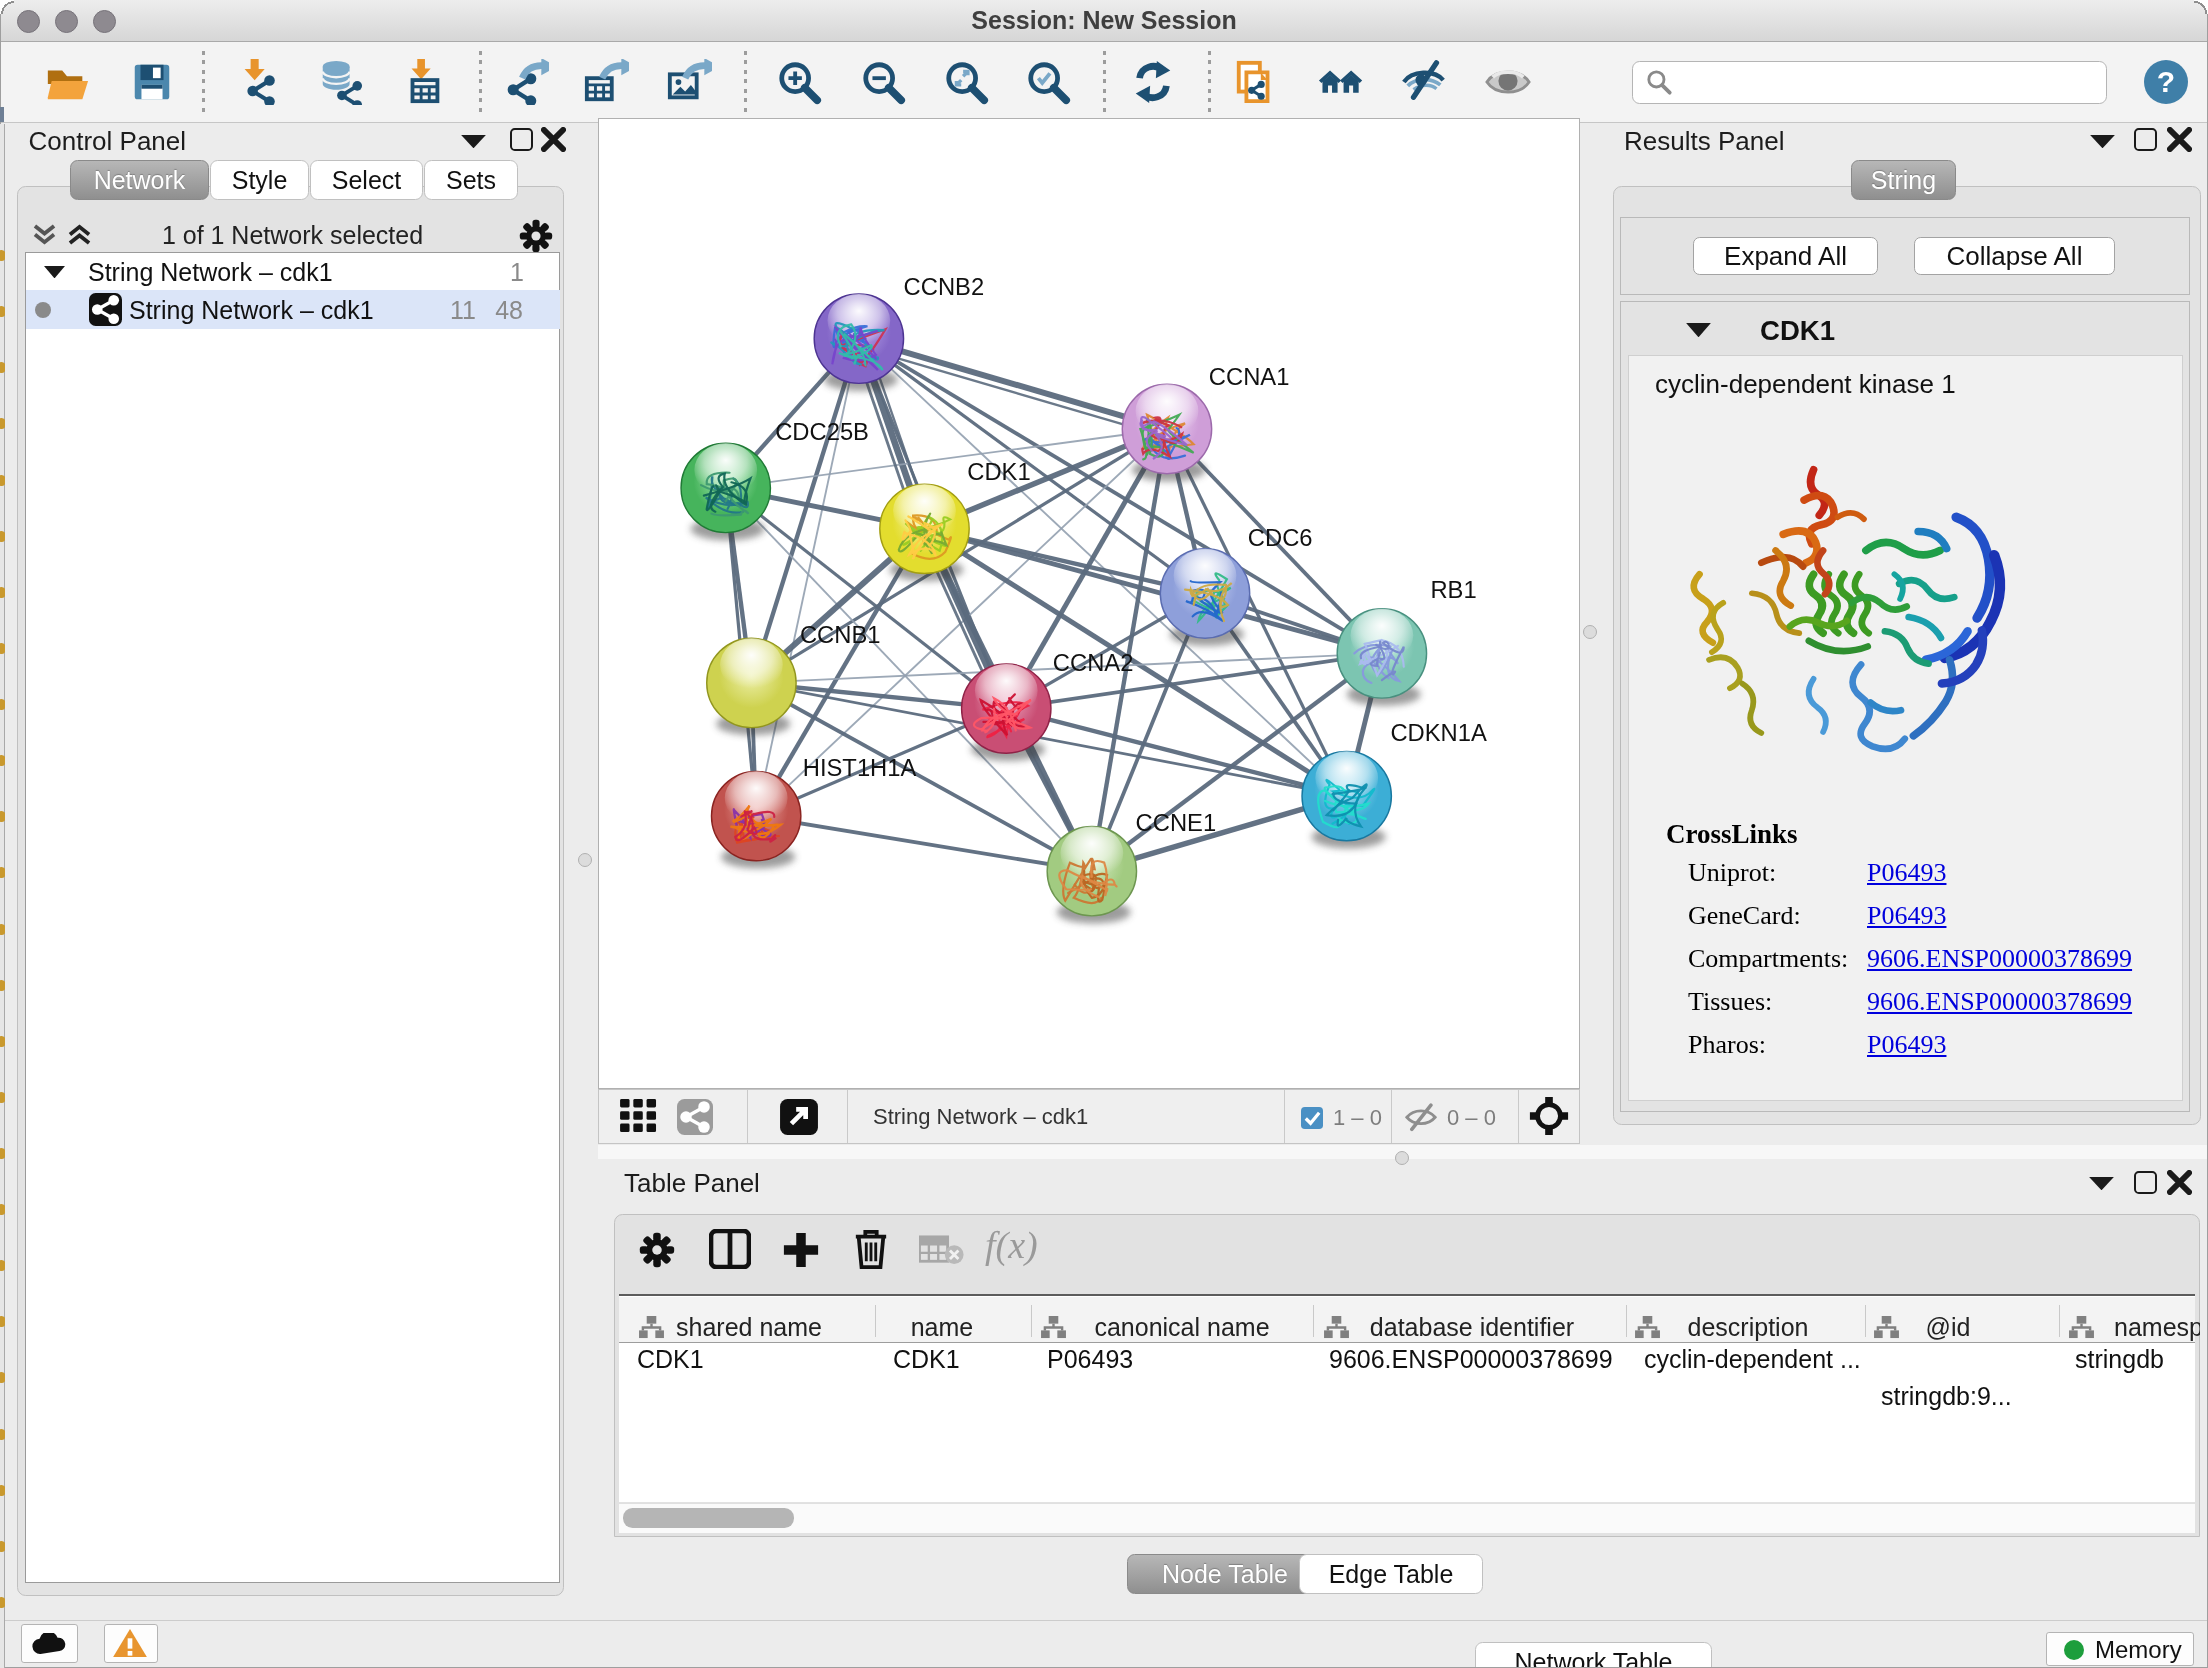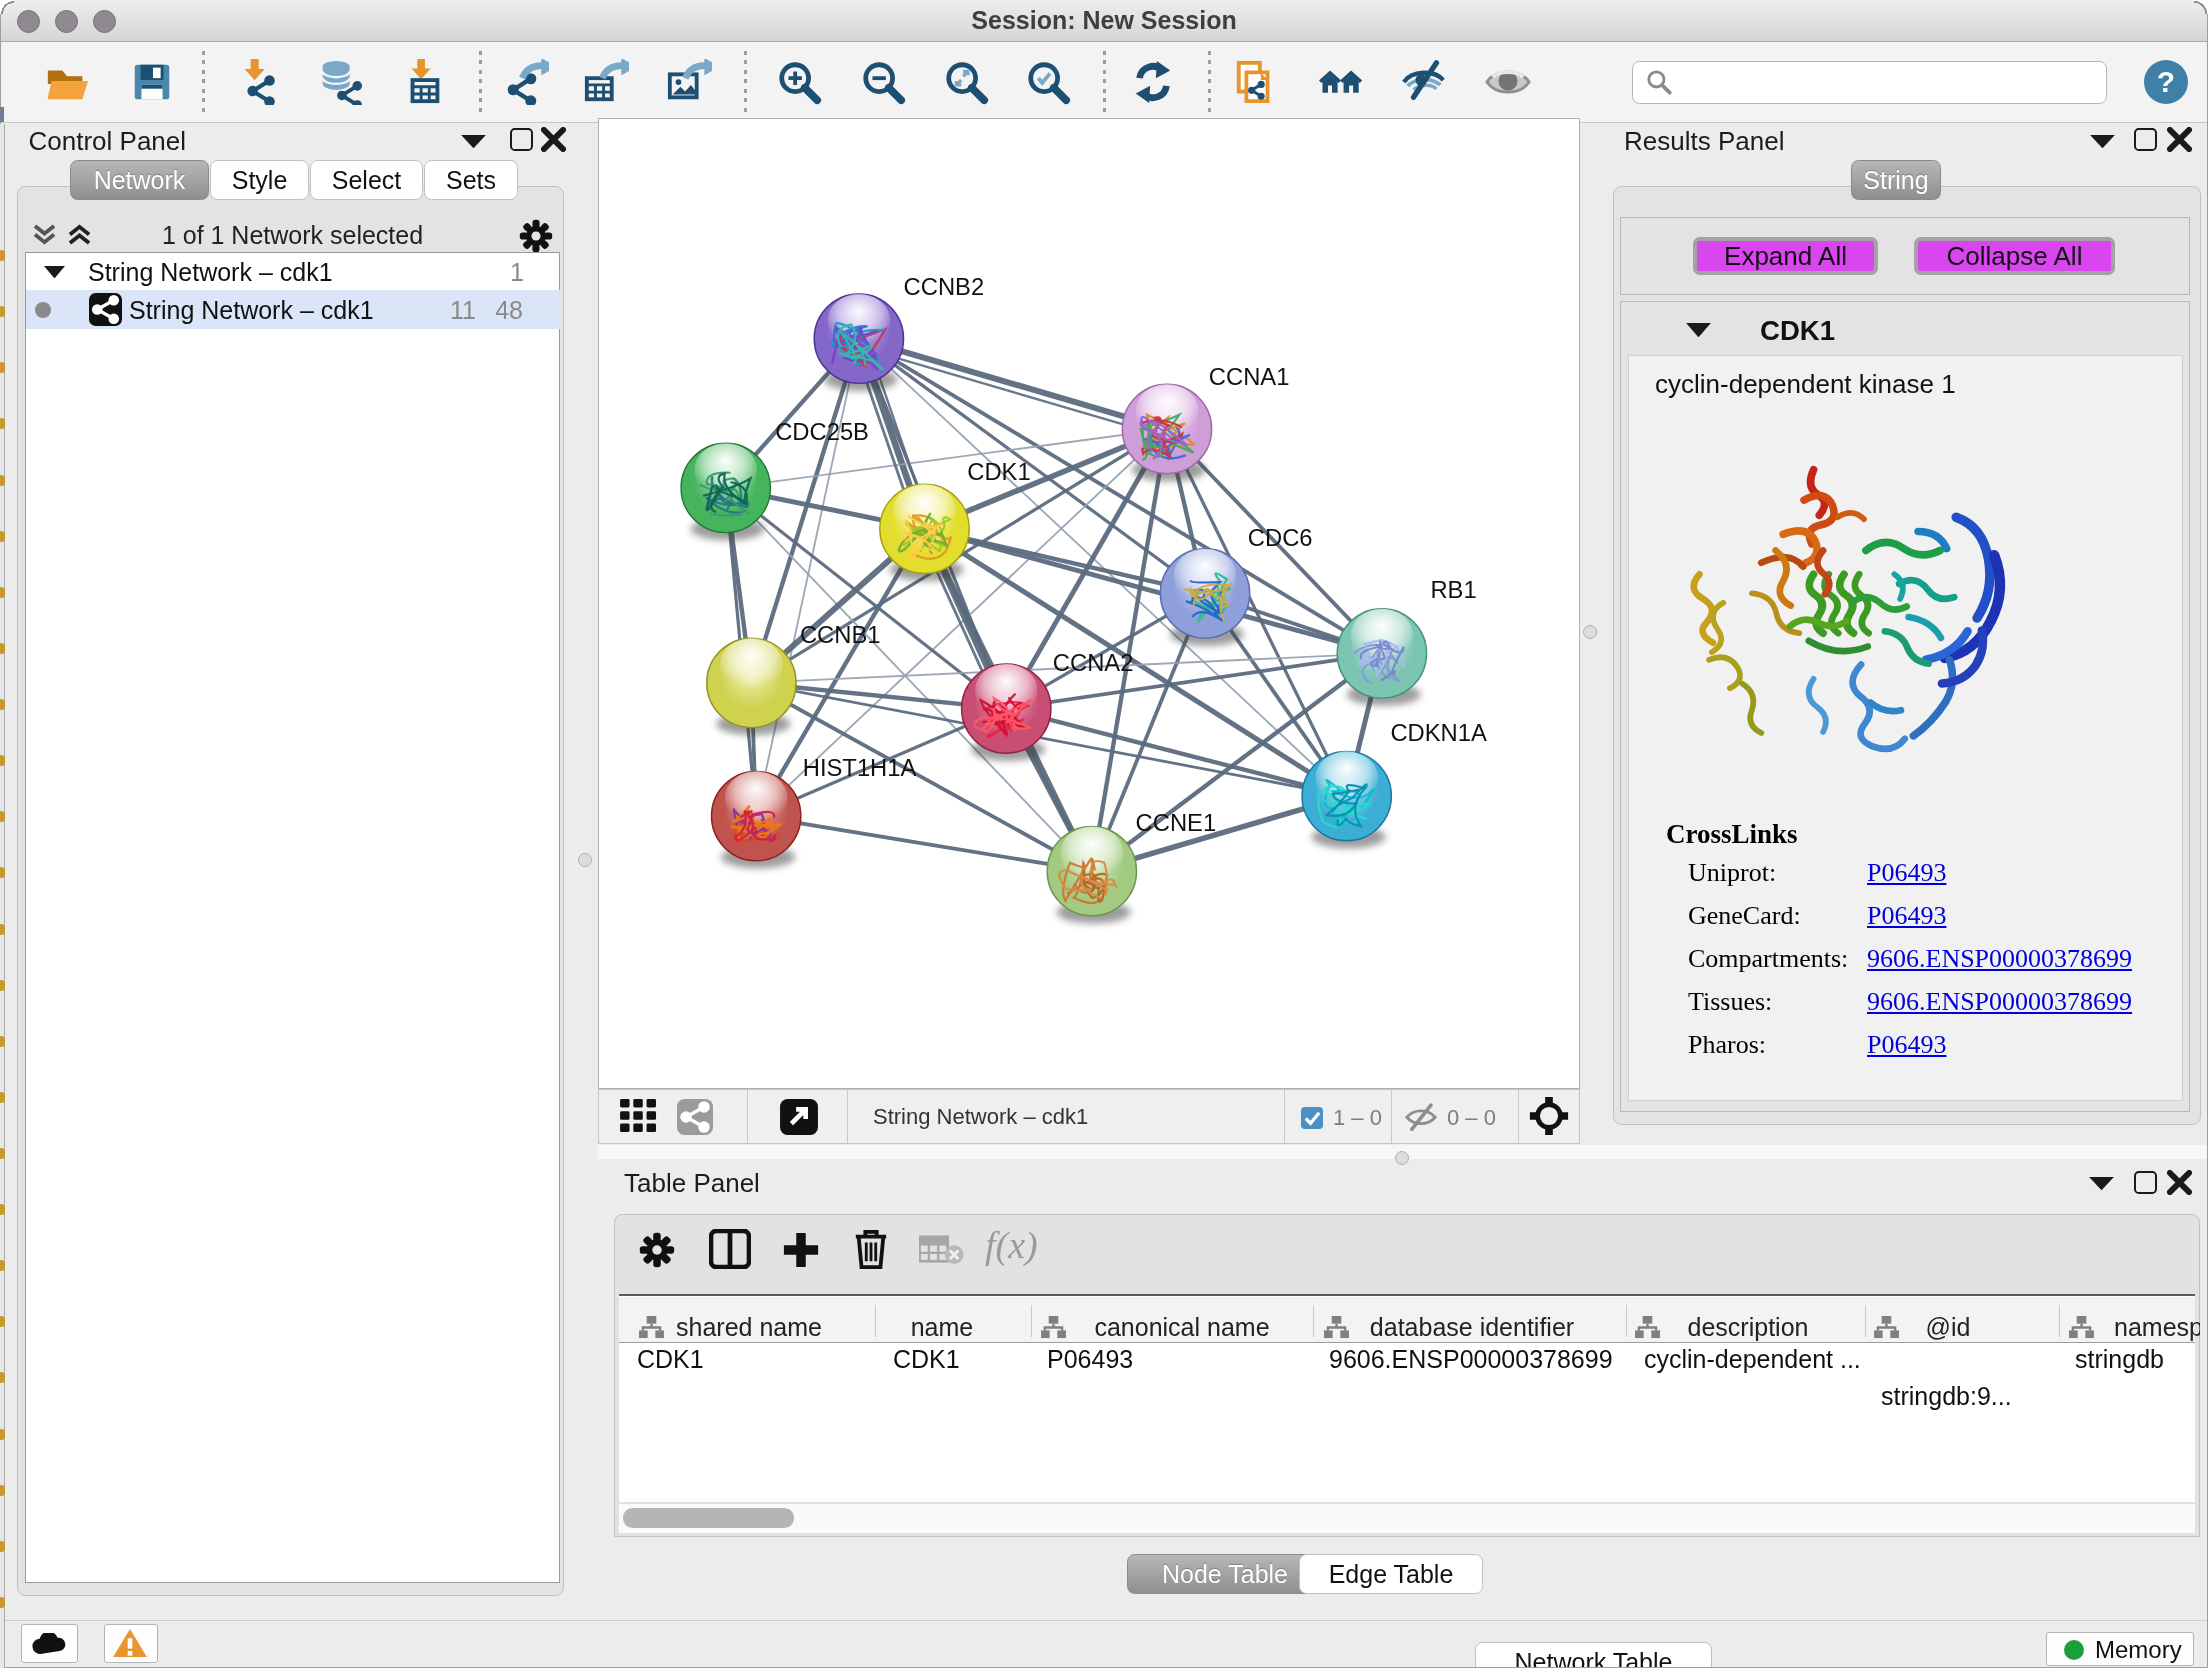--- a/index.html
+++ b/index.html
@@ -4,21 +4,21 @@
 html,body{width:2208px;height:1668px;overflow:hidden;}
 body{font-family:"Liberation Sans",sans-serif;background:#ececec;position:relative;}
 .abs{position:absolute;}
 .ptitle{font-size:26px;color:#1c1c1c;}
 svg{display:block;}
 .tab{position:absolute;height:40px;z-index:5;border:1px solid #c0c0c0;background:#fff;color:#111;
  font-size:25px;display:flex;align-items:center;justify-content:center;border-radius:7.6px;}
 .tabsel{background:linear-gradient(#b7b7b7,#8f8f8f);color:#fff;border-color:#8a8a8a;
  text-shadow:0 -1px 1px rgba(0,0,0,.25);}
 .gbox{position:absolute;background:#e3e3e3;border:1px solid #c0c0c0;border-radius:8.6px;}
-.btn{position:absolute;background:#d946ef;border:4px solid #a3a3a3;border-radius:6.7px;
+.btn{position:absolute;background:#ffffff;border:1px solid #a3a3a3;border-radius:6.7px;
  display:flex;align-items:center;justify-content:center;font-size:26px;color:#111;}
 .wcell{color:#111;font-size:25px;}
 </style></head><body>
 <div class="abs" style="left:0;top:0;width:2208px;height:1668px;border:1.9px solid #9e9e9e;border-top:none;z-index:99;pointer-events:none"></div>
 <div class="abs" style="left:0;top:0;width:14.3px;height:14.3px;z-index:102;background:radial-gradient(circle at 14.3px 14.3px, rgba(0,0,0,0) 0 11.4px, #8f8f8f 11.4px 13.3px, #ffffff 13.3px);"></div>
 <div class="abs" style="left:2194px;top:0;width:14.3px;height:14.3px;z-index:102;background:radial-gradient(circle at 0px 14.3px, rgba(0,0,0,0) 0 11.4px, #8f8f8f 11.4px 13.3px, #ffffff 13.3px);"></div>
 <div class="abs" style="left:0;top:124px;width:4.8px;height:1545px;background:#e6e6e6;border-right:1px solid #a9a9a9;z-index:100"></div>
 <div class="abs" style="left:0;top:0;width:4.8px;height:1668px;overflow:hidden;z-index:101">
     <div class="abs" style="left:-2.9px;top:250px;width:8.6px;height:10.5px;border-radius:50%;background:#c9992e;"></div>
     <div class="abs" style="left:-2.9px;top:306px;width:8.6px;height:10.5px;border-radius:50%;background:#c9992e;"></div>
@@ -600,21 +600,21 @@
   </svg>
 <div class="abs" style="left:598px;top:1145px;width:1610px;height:14.3px;background:#f7f7f7;"></div>
 <div class="abs ptitle" style="left:1624px;top:126px;">Results Panel</div>
 <svg class="abs" style="left:2090px;top:135px" width="25" height="13.3" viewBox="0 0 26 14">
     <polygon points="0,0 26,0 13.0,14" fill="#1a1a1a"></polygon>
   </svg>
 <div class="abs" style="left:2134px;top:128px;width:23px;height:23px;border:2.9px solid #1a1a1a;border-radius:4.8px;"></div>
 <svg class="abs" style="left:2167px;top:127px" width="25" height="25" viewBox="0 0 26 26">
     <path d="M3,3 L23,23 M23,3 L3,23" stroke="#1a1a1a" stroke-width="6" stroke-linecap="round"></path>
   </svg>
-<div class="tab tabsel" style="left:1851px;top:160px;width:90px;">String</div>
+<div class="tab tabsel" style="left:1851px;top:160px;width:105px;">String</div>
 <div class="gbox" style="left:1613px;top:186px;width:588px;height:939px;"></div>
 <div class="abs" style="left:1620px;top:217px;width:570px;height:78px;border:1px solid #b9b9b9;"></div>
 <div class="btn" style="left:1693px;top:237px;width:185px;height:38px;">Expand All</div>
 <div class="btn" style="left:1914px;top:237px;width:201px;height:38px;">Collapse All</div>
 <div class="abs" style="left:1620px;top:301px;width:570px;height:811px;border:1px solid #b9b9b9;"></div>
 <svg class="abs" style="left:1686px;top:323px" width="25" height="14.3" viewBox="0 0 26 15">
     <polygon points="0,0 26,0 13.0,15" fill="#1a1a1a"></polygon>
   </svg>
 <div class="abs" style="left:1760px;top:315px;font-size:27.6px;font-weight:bold;color:#111;">CDK1</div>
 <div class="abs" style="left:1628px;top:355px;width:555px;height:746px;background:#f1f1f1;border:1px solid #cfcfcf;"></div>

